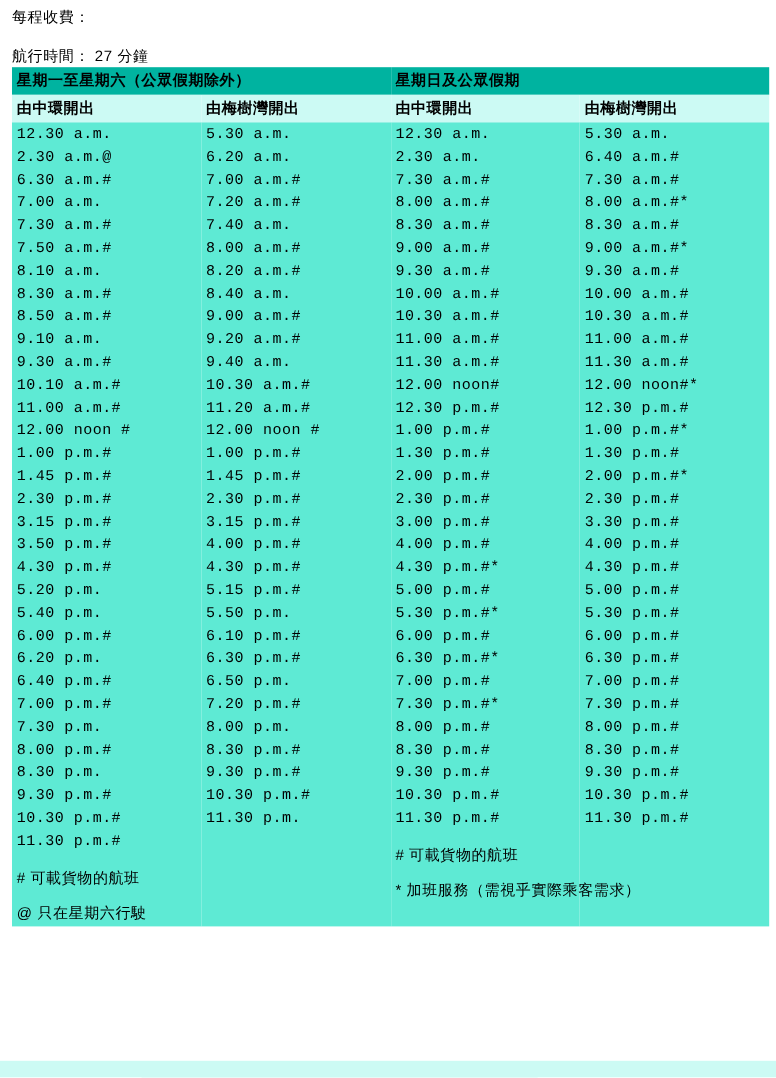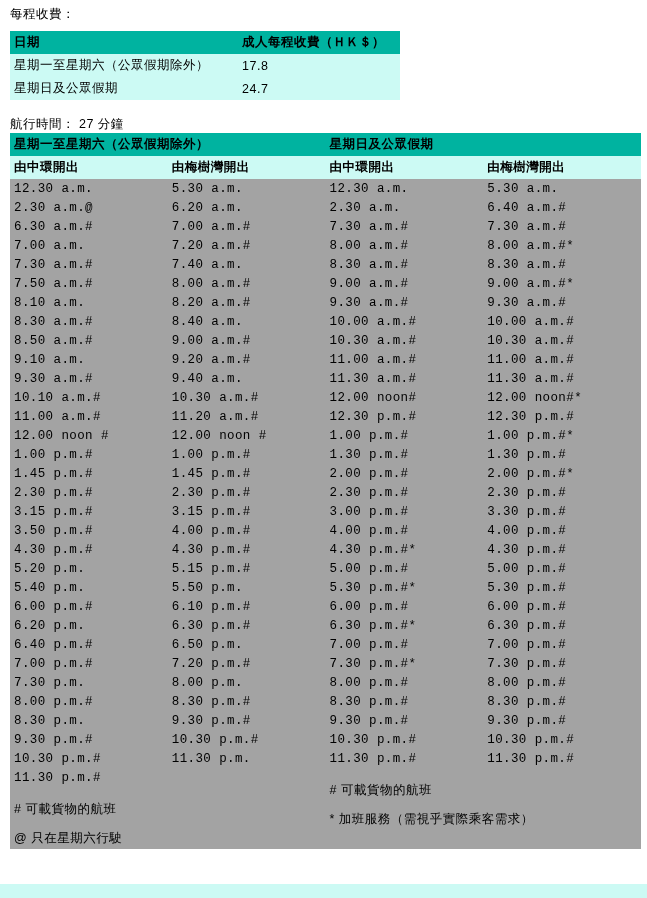--- a/index.html
+++ b/index.html
@@ -83,21 +83,21 @@
     background: #ccfaf4;
     color: #000;
     text-align: left;
     font-weight: bold;
     font-size: 12.5px;
     padding: 3px 4px;
     letter-spacing: 0.5px;
     margin-left: 16px;
   }
   table.sched td {
-    background: #a3a3a3;
+    background: #5eead4;
     font-size: 12.5px;
     font-family: "Liberation Mono", monospace;
     padding: 1px 4px;
     letter-spacing: 0.4px;
     vertical-align: top;
     line-height: 1.52;
     white-space: pre;
   }
   .footer-bar {
     position: absolute;
@@ -117,42 +117,20 @@
     opacity: 0.55;
   }
 </style>
 </head>
 <body>
 
 <div class="page">
 
   <div class="section-label">每程收費：</div>
 
-  <table class="fare">
-    <colgroup>
-        <col class="c1">
-        <col class="c2">
-      </colgroup>
-    <thead>
-      <tr>
-        <th>日期</th>
-        <th>成人每程收費（ＨＫ＄）</th>
-      </tr>
-    </thead>
-    <tbody>
-      <tr>
-        <td>星期一至星期六（公眾假期除外）</td>
-        <td>17.8</td>
-      </tr>
-      <tr>
-        <td>星期日及公眾假期</td>
-        <td>24.7</td>
-      </tr>
-    </tbody>
-  </table>
 
   <div class="trip-time">航行時間： 27 分鐘</div>
 
 
   <table class="sched">
     <colgroup>
         <col>
         <col>
         <col>
         <col>

